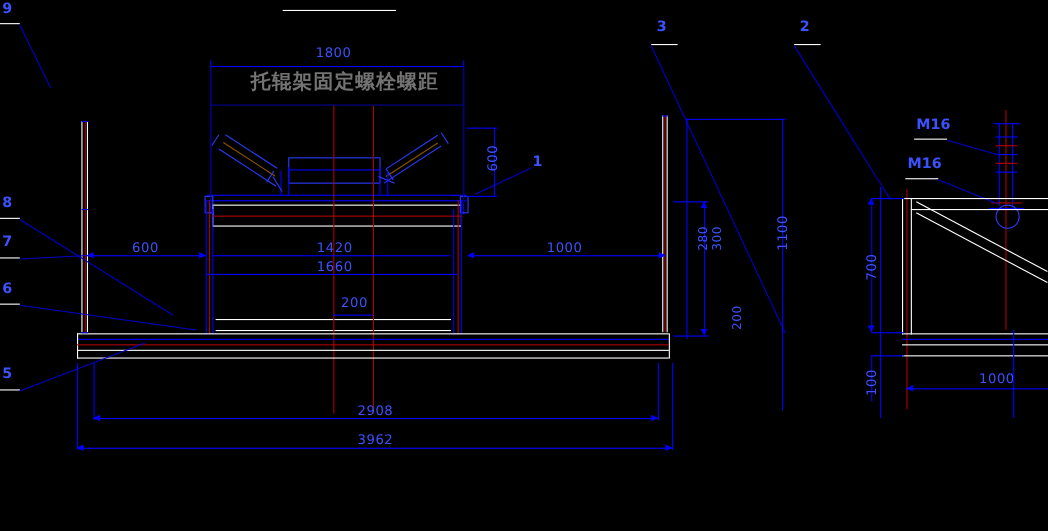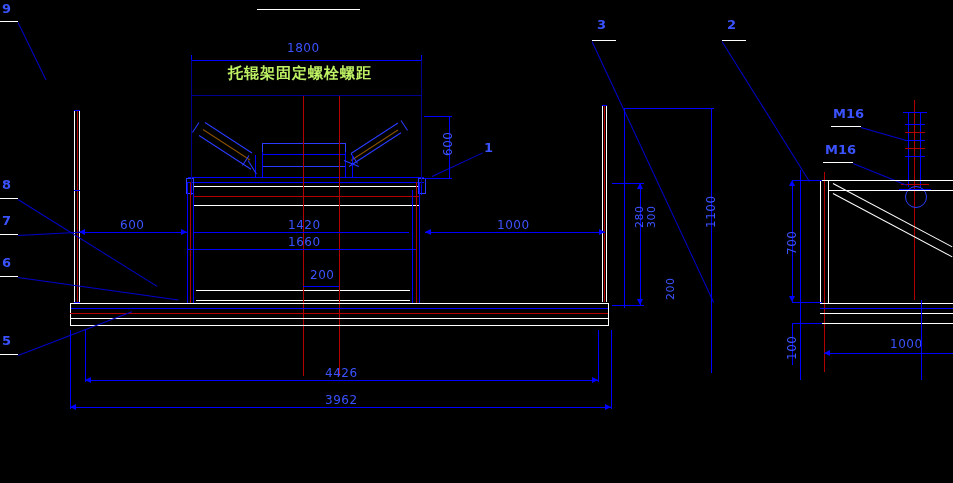--- a/index.html
+++ b/index.html
@@ -6,21 +6,21 @@
   body{font-family:"DejaVu Sans","Liberation Sans",sans-serif;}
   #stage{position:relative;width:953px;height:483px;background:#000000;overflow:hidden;}
   .ln{position:absolute;background:#0000ff;}
   .h{height:1px;}
   .v{width:1px;}
   .wh{background:#ffffff;}
   .rd{background:#b00000;}
   .dk{background:#00008f;}
   .txt{position:absolute;color:#3b53ff;font-size:12px;letter-spacing:.5px;white-space:nowrap;line-height:1;}
   .txtb{position:absolute;color:#3b53ff;font-size:13px;font-weight:bold;white-space:nowrap;line-height:1;}
-  .cn{position:absolute;color:#bef264;font-size:15px;font-weight:bold;white-space:nowrap;letter-spacing:1px;line-height:1;}
+  .cn{position:absolute;color:#737373;font-size:18px;font-weight:bold;white-space:nowrap;letter-spacing:1px;line-height:1;}
   .vt{transform-origin:left top;}
   .diag{position:absolute;height:1px;background:#0000cc;transform-origin:left center;}
   .diagw{position:absolute;height:1px;background:#ffffff;transform-origin:left center;}
   .diagb{position:absolute;height:1px;background:#2a3bff;transform-origin:left center;}
   .diago{position:absolute;height:1px;background:#8a5200;transform-origin:left center;}
   .ul{position:absolute;height:1px;background:#ffffff;}
   .arw{position:absolute;width:0;height:0;border-style:solid;}
   .circ{position:absolute;border:1px solid #2a3bff;border-radius:50%;}
   .rect{position:absolute;border:1px solid #2a3bff;}
 </style>
@@ -150,21 +150,21 @@
   <div class="ln h" style="left:425px;top:232px;width:180px;"></div>
   <div class="arw" style="left:425px;top:229px;border-width:3px 6px 3px 0;border-color:transparent #0000ff transparent transparent;"></div>
   <div class="arw" style="left:599px;top:229px;border-width:3px 0 3px 6px;border-color:transparent transparent transparent #0000ff;"></div>
   <div class="txt" style="left:497px;top:219px;">1000</div>
 
   <div class="ln h" style="left:85px;top:380px;width:513px;"></div>
   <div class="ln v" style="left:85px;top:330px;height:52px;"></div>
   <div class="ln v" style="left:598px;top:330px;height:52px;"></div>
   <div class="arw" style="left:85px;top:377px;border-width:3px 6px 3px 0;border-color:transparent #0000ff transparent transparent;"></div>
   <div class="arw" style="left:592px;top:377px;border-width:3px 0 3px 6px;border-color:transparent transparent transparent #0000ff;"></div>
-  <div class="txt" style="left:325px;top:367px;">4426</div>
+  <div class="txt" style="left:325px;top:367px;">2908</div>
 
   <div class="ln h" style="left:70px;top:407px;width:542px;"></div>
   <div class="ln v" style="left:70px;top:330px;height:79px;"></div>
   <div class="ln v" style="left:611px;top:330px;height:79px;"></div>
   <div class="arw" style="left:70px;top:404px;border-width:3px 6px 3px 0;border-color:transparent #0000ff transparent transparent;"></div>
   <div class="arw" style="left:605px;top:404px;border-width:3px 0 3px 6px;border-color:transparent transparent transparent #0000ff;"></div>
   <div class="txt" style="left:325px;top:394px;">3962</div>
 
   <div class="ln v" style="left:449px;top:116px;height:62px;"></div>
   <div class="ln h" style="left:424px;top:116px;width:28px;"></div>

